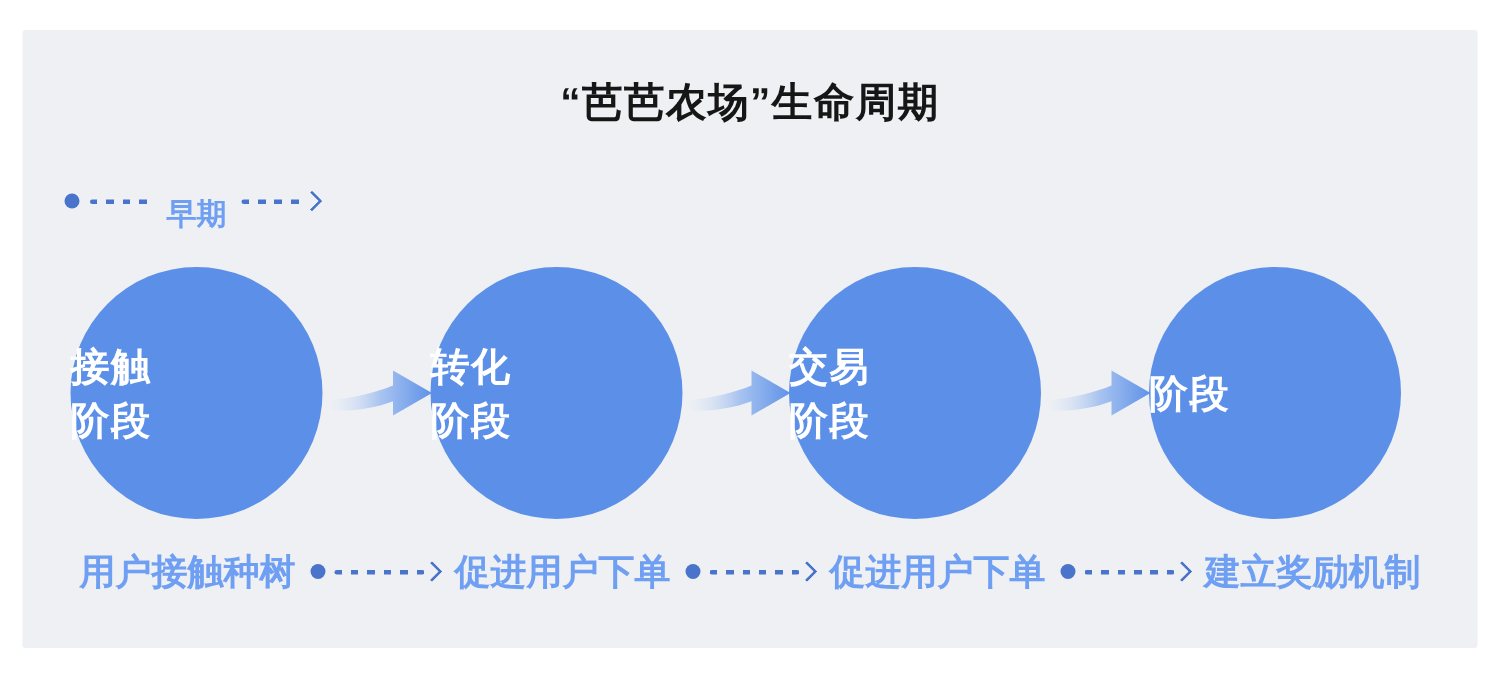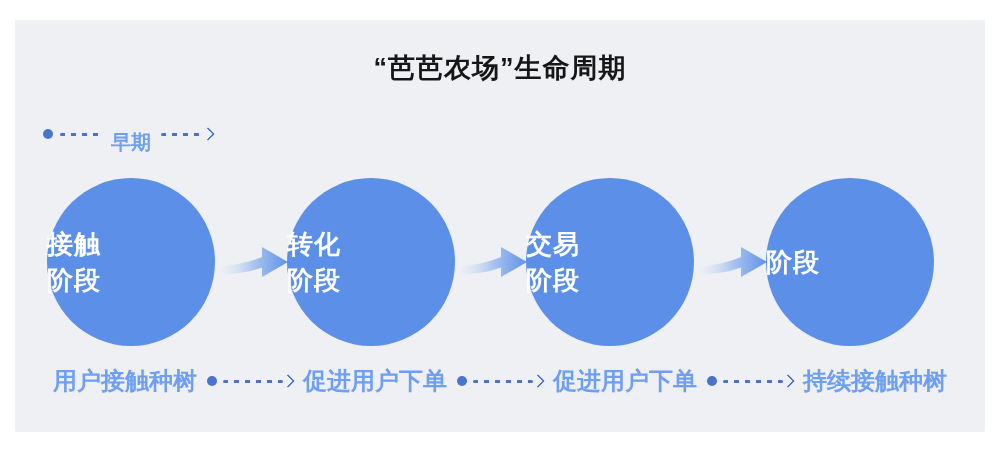--- a/index.html
+++ b/index.html
@@ -107,17 +107,17 @@
         <span class="dot"></span>
         <span class="dash"></span>
         <span class="chevron"></span>
       </span>
       <span class="a-label">促进用户下单</span>
       <span class="connector">
         <span class="dot"></span>
         <span class="dash"></span>
         <span class="chevron"></span>
       </span>
-      <span class="a-label">持续接触种树</span>
+      <span class="a-label">建立奖励机制</span>
     </div>
 
   </div>
 </div>
 
 </body></html>

